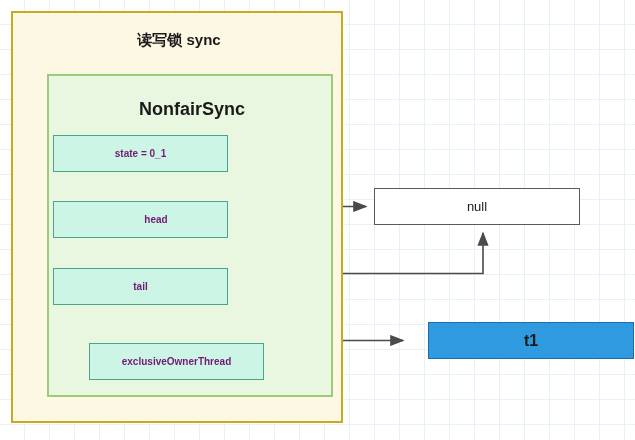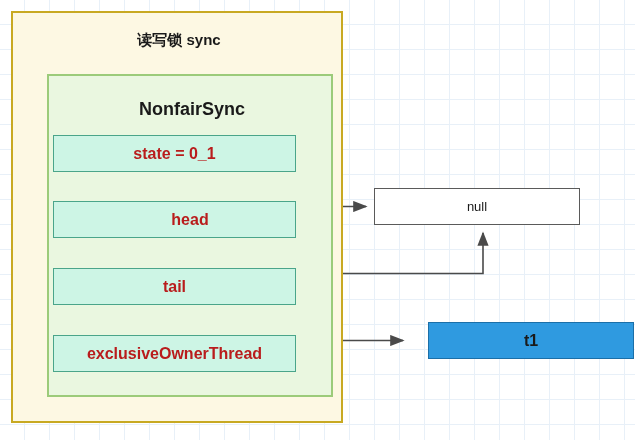--- a/index.html
+++ b/index.html
@@ -60,36 +60,36 @@
     top: 23px;
     width: 286px;
     text-align: center;
     font-size: 18px;
     font-weight: bold;
     color: #1a1a1a;
   }
   .field {
     position: absolute;
     left: 40px;
-    width: 243px;
+    width: 175px;
     height: 37px;
     background: #cdf5e5;
     border: 1px solid #4aa58a;
     box-sizing: border-box;
     display: flex;
     align-items: center;
     justify-content: center;
-    font-size: 16px;
+    font-size: 10px;
     font-weight: bold;
-    color: #b91c1c;
+    color: #701a75;
   }
   .field-state { top: 122px; }
   .field-head  { top: 188px; padding-left: 31px; }
   .field-tail  { top: 255px; }
-  .field-owner { top: 322px; }
+  .field-owner { top: 330px; margin-left: 36px; }
 
   .node-null {
     position: absolute;
     left: 374px;
     top: 188px;
     width: 206px;
     height: 37px;
     background: #ffffff;
     border: 1px solid #5a5a5a;
     box-sizing: border-box;

